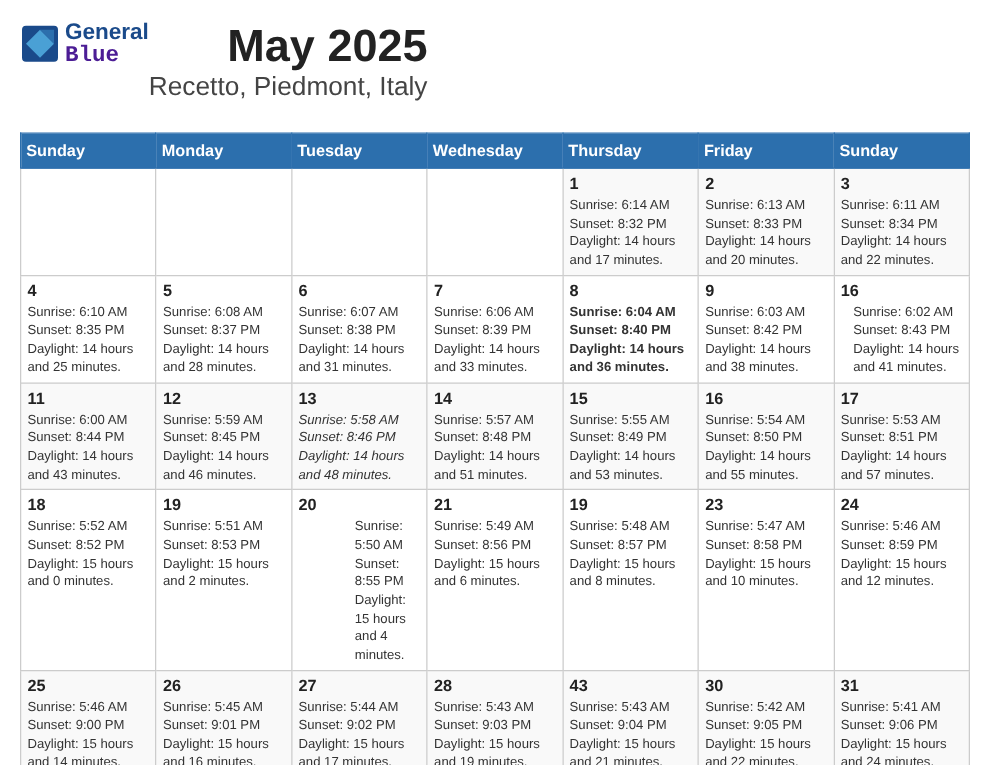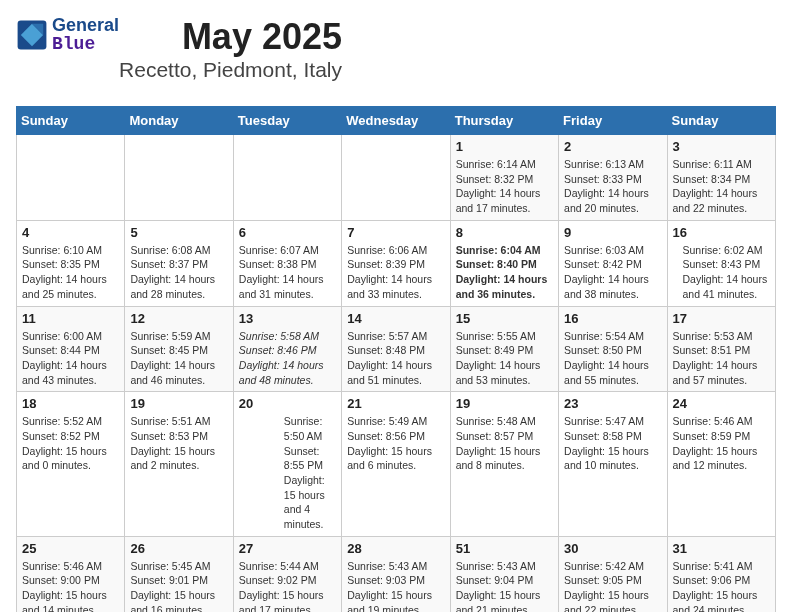--- a/index.html
+++ b/index.html
@@ -325,21 +325,21 @@
 and 17 minutes.</div>
         </td>
         <td>
           <span class="day-num">28</span>
           <div class="day-info" style="white-space: pre-line;">Sunrise: 5:43 AM
 Sunset: 9:03 PM
 Daylight: 15 hours
 and 19 minutes.</div>
         </td>
         <td>
-          <span class="day-num">51</span>
+          <span class="day-num">43</span>
           <div class="day-info" style="white-space: pre-line;">Sunrise: 5:43 AM
 Sunset: 9:04 PM
 Daylight: 15 hours
 and 21 minutes.</div>
         </td>
         <td>
           <span class="day-num">30</span>
           <div class="day-info" style="white-space: pre-line;">Sunrise: 5:42 AM
 Sunset: 9:05 PM
 Daylight: 15 hours

